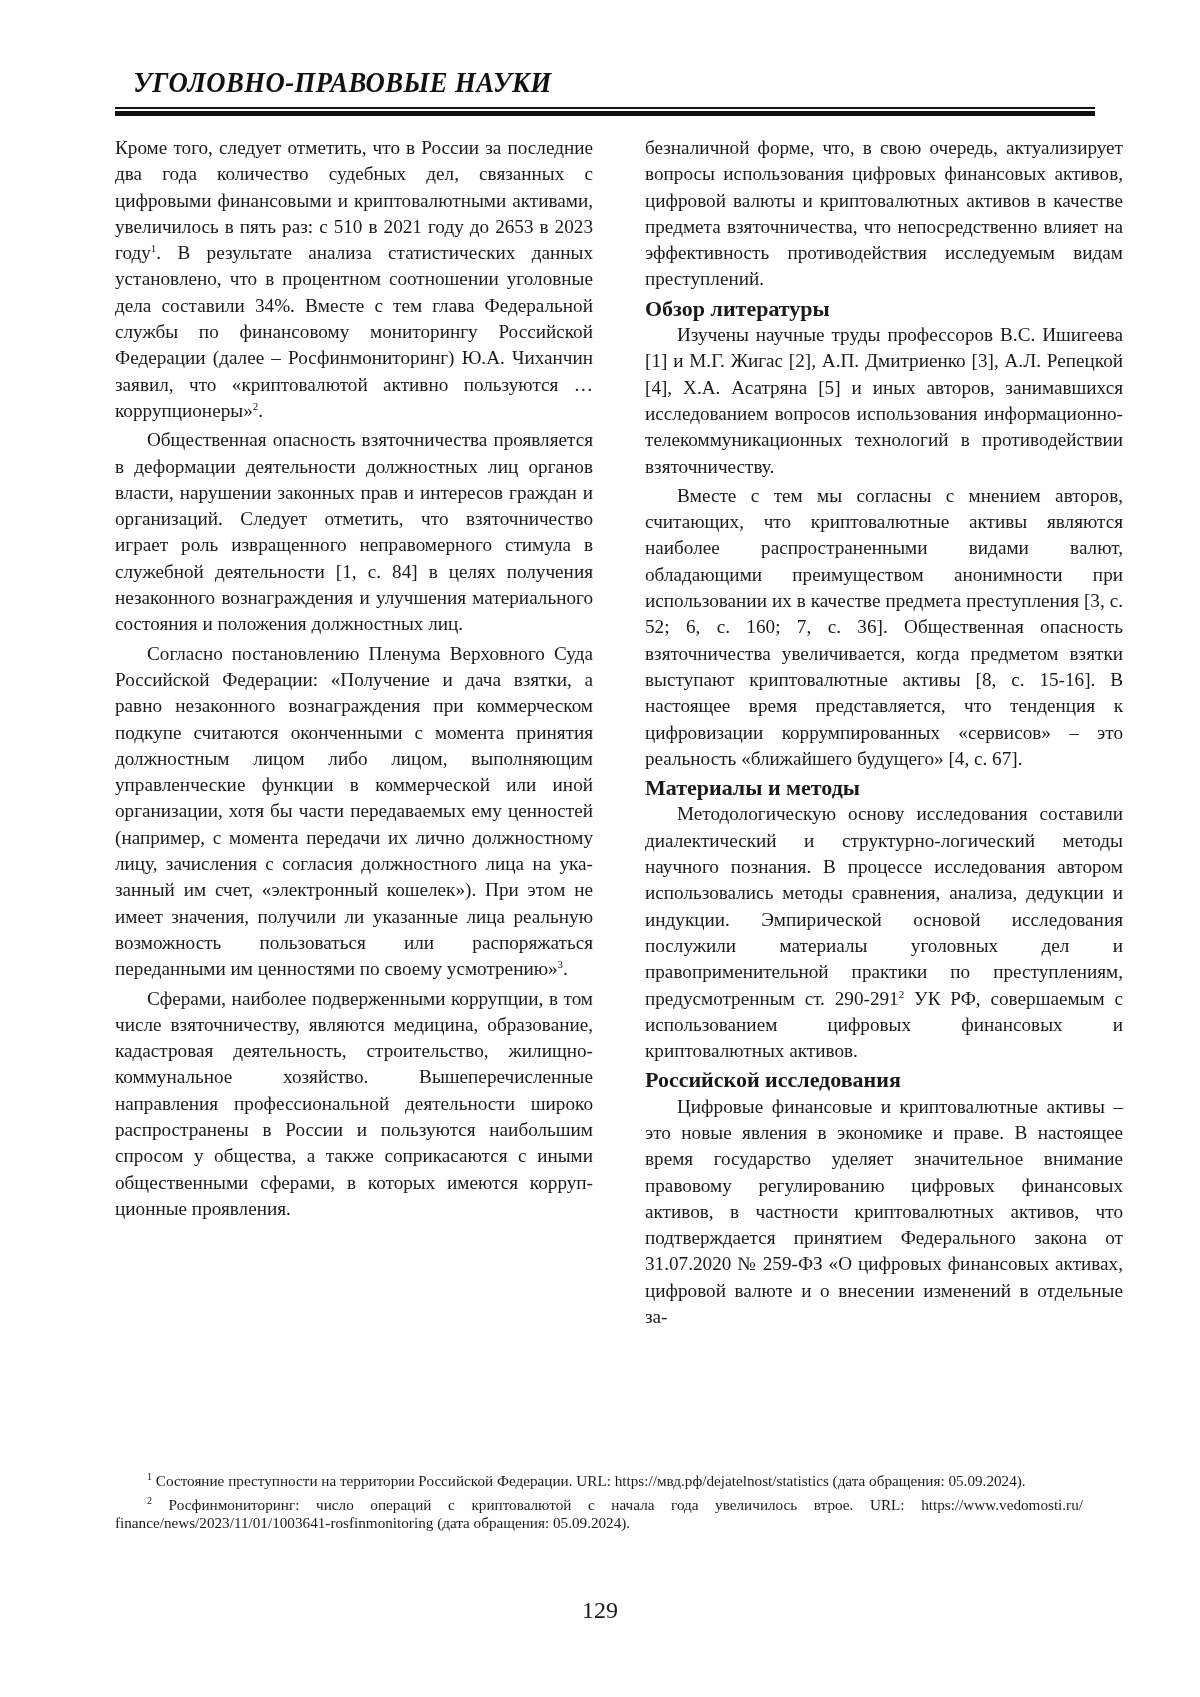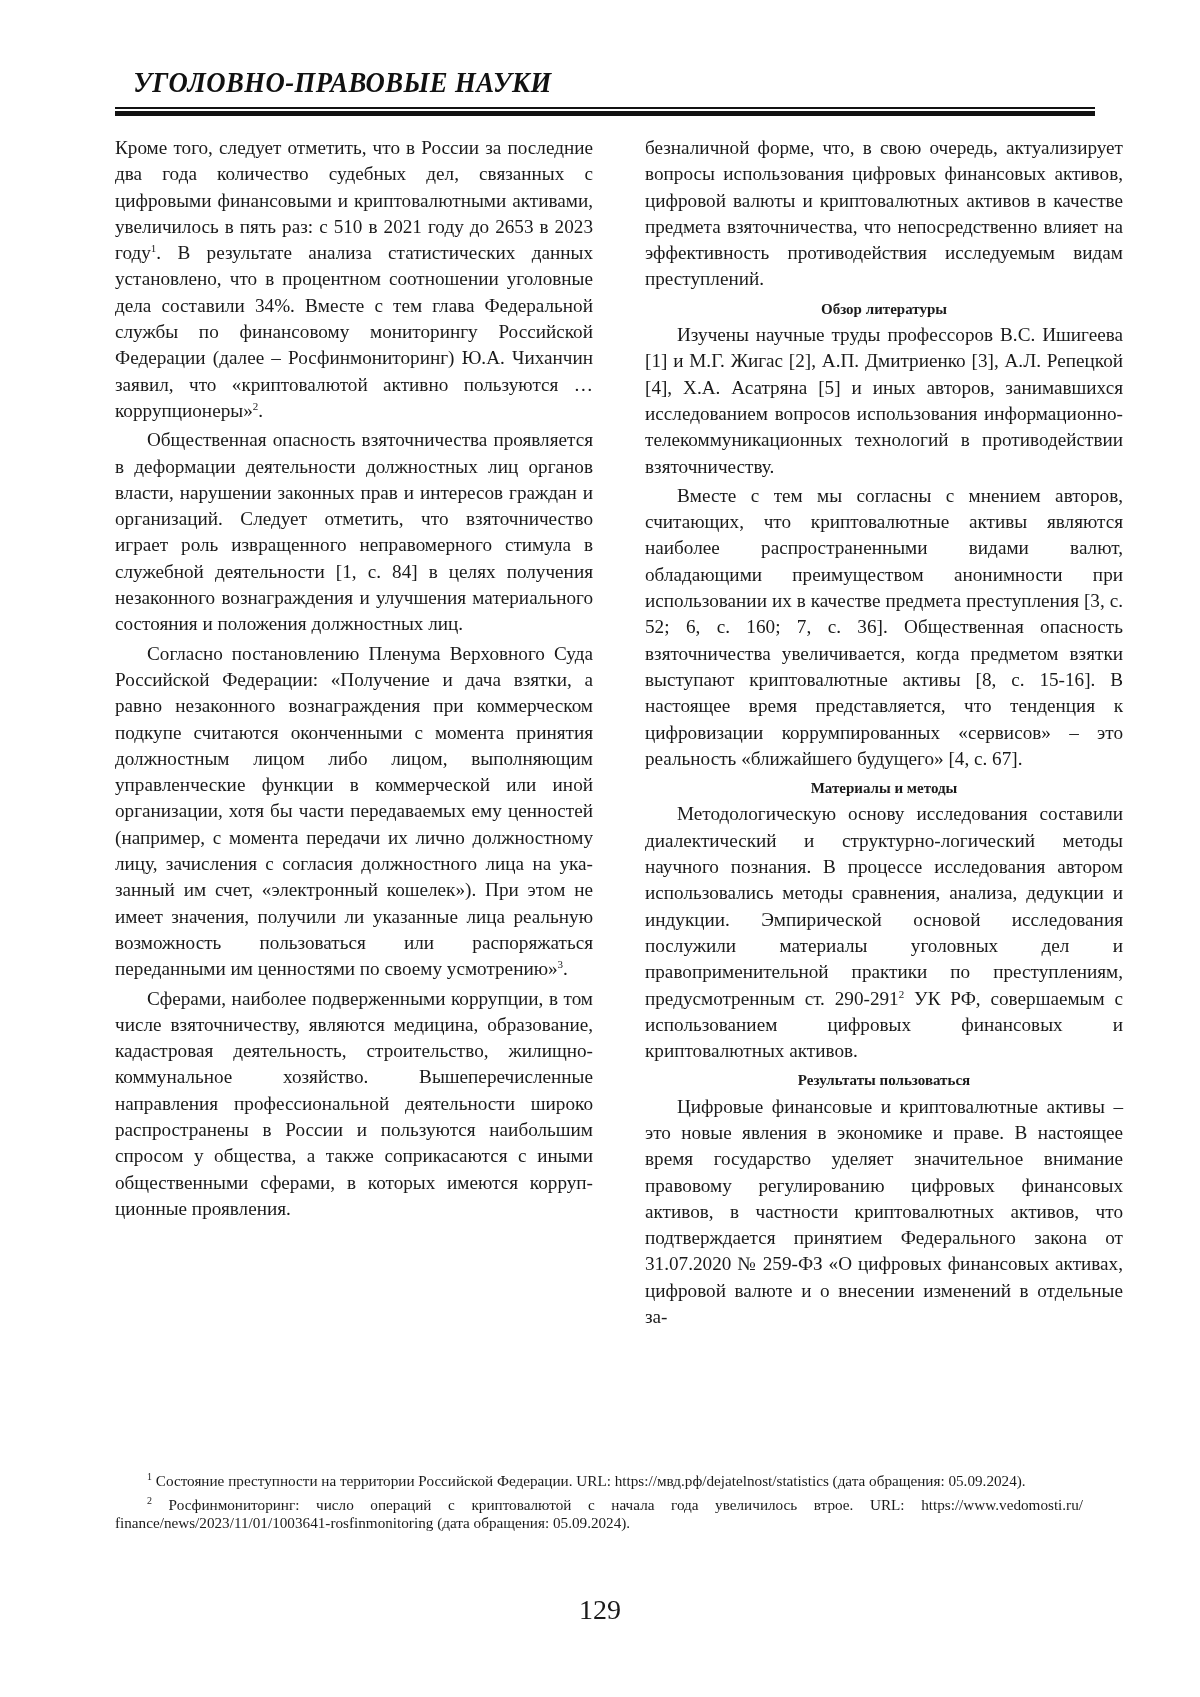--- a/index.html
+++ b/index.html
@@ -19,32 +19,32 @@
     .rule-thick { position: absolute; left: 115px; top: 111px; width: 980px; height: 5px; background: #111; }
     .col {
       position: absolute; top: 135px; width: 478px;
       font-size: 19.2px; line-height: 26.3px; text-align: justify; hyphens: manual;
     }
     .col-left { left: 115px; }
     .col-right { left: 614px; margin-left: 31px; }
     .col p { margin: 0 0 3px 0; text-indent: 32px; }
     .col p.noindent { text-indent: 0; }
     .col h3 {
-      margin: 0; font-size: 15px; line-height: 26.3px; font-weight: bold; text-align: center;
+      margin: 0; font-size: 22px; line-height: 26.3px; font-weight: bold; text-align: left;
     }
     sup { font-size: 11px; line-height: 0; vertical-align: super; }
     .footnotes {
       position: absolute; left: 115px; top: 1472px; width: 980px;
       font-size: 15.2px; line-height: 18px; text-align: justify;
     }
     .footnotes p { margin: 0 12px 6px 0; text-indent: 32px; }
     .footnotes sup { font-size: 10px; }
     .page-number {
       position: absolute; left: 0; top: 1598px; width: 1200px; text-align: center;
-      font-size: 28px; line-height: 24px;
+      font-size: 24px; line-height: 24px;
     }
   </style>
 </head>
 <body>
 
 <div class="header">
   <span class="header-title">УГОЛОВНО-ПРАВОВЫЕ НАУКИ</span>
 </div>
 <div class="rule-thin"></div>
 <div class="rule-thick"></div>
@@ -59,21 +59,21 @@
 <div class="col col-right">
   <p class="noindent">безналичной форме, что, в свою очередь, актуали­зирует вопросы использования цифровых финан­совых активов, цифровой валюты и криптовалют­ных активов в качестве предмета взяточничества, что непосредственно влияет на эффективность противодействия исследуемым видам преступле­ний.</p>
 
   <h3>Обзор литературы</h3>
   <p>Изучены научные труды профессоров В.С. Ишигеева [1] и М.Г. Жигас [2], А.П. Дмитриенко [3], А.Л. Репецкой [4], Х.А. Асатряна [5] и иных авторов, занимавшихся исследованием вопросов использования информационно-телекоммуника­ционных технологий в противодействии взяточ­ничеству.</p>
   <p>Вместе с тем мы согласны с мнением авторов, считающих, что криптовалютные активы являют­ся наиболее распространенными видами валют, обладающими преимуществом анонимности при использовании их в качестве предмета престу­пления [3, с. 52; 6, с. 160; 7, с. 36]. Общественная опасность взяточничества увеличивается, когда предметом взятки выступают криптовалютные активы [8, с. 15-16]. В настоящее время представ­ляется, что тенденция к цифровизации коррумпи­рованных «сервисов» – это реальность «ближай­шего будущего» [4, с. 67].</p>
 
   <h3>Материалы и методы</h3>
   <p><span>Методологическую основу исследования со­ставили диалектический и структурно-логиче­ский методы научного познания. В процессе исследования автором использовались методы сравнения, анализа, дедукции и индукции. Эмпи­рической основой исследования послужили ма­териалы уголовных дел и правоприменительной практики по преступлениям, предусмотренным</span> <span>ст. 290-291</span><sup>2</sup><span> УК РФ, совершаемым с использова­нием цифровых финансовых и криптовалютных активов.</span></p>
 
-  <h3>Результаты пользоваться</h3>
+  <h3>Российской исследования</h3>
   <p>Цифровые финансовые и криптовалютные ак­тивы – это новые явления в экономике и праве. В настоящее время государство уделяет значитель­ное внимание правовому регулированию цифро­вых финансовых активов, в частности криптова­лютных активов, что подтверждается принятием Федерального закона от 31.07.2020 № 259-ФЗ «О цифровых финансовых активах, цифровой валюте и о внесении изменений в отдельные за-</p>
 </div>
 
 <div class="footnotes">
   <p><sup>1</sup><span> Состояние преступности на территории Российской Федерации. URL: https://мвд.рф/dejatelnost/statistics (дата обраще­ния: 05.09.2024).</span></p>
   <p><sup>2</sup><span> Росфинмониторинг: число операций с криптовалютой с начала года увеличилось втрое. URL: https://www.vedomosti.ru/ finance/news/2023/11/01/1003641-rosfinmonitoring (дата обращения: 05.09.2024).</span></p>
 </div>
 
 <div class="page-number">129</div>
 

